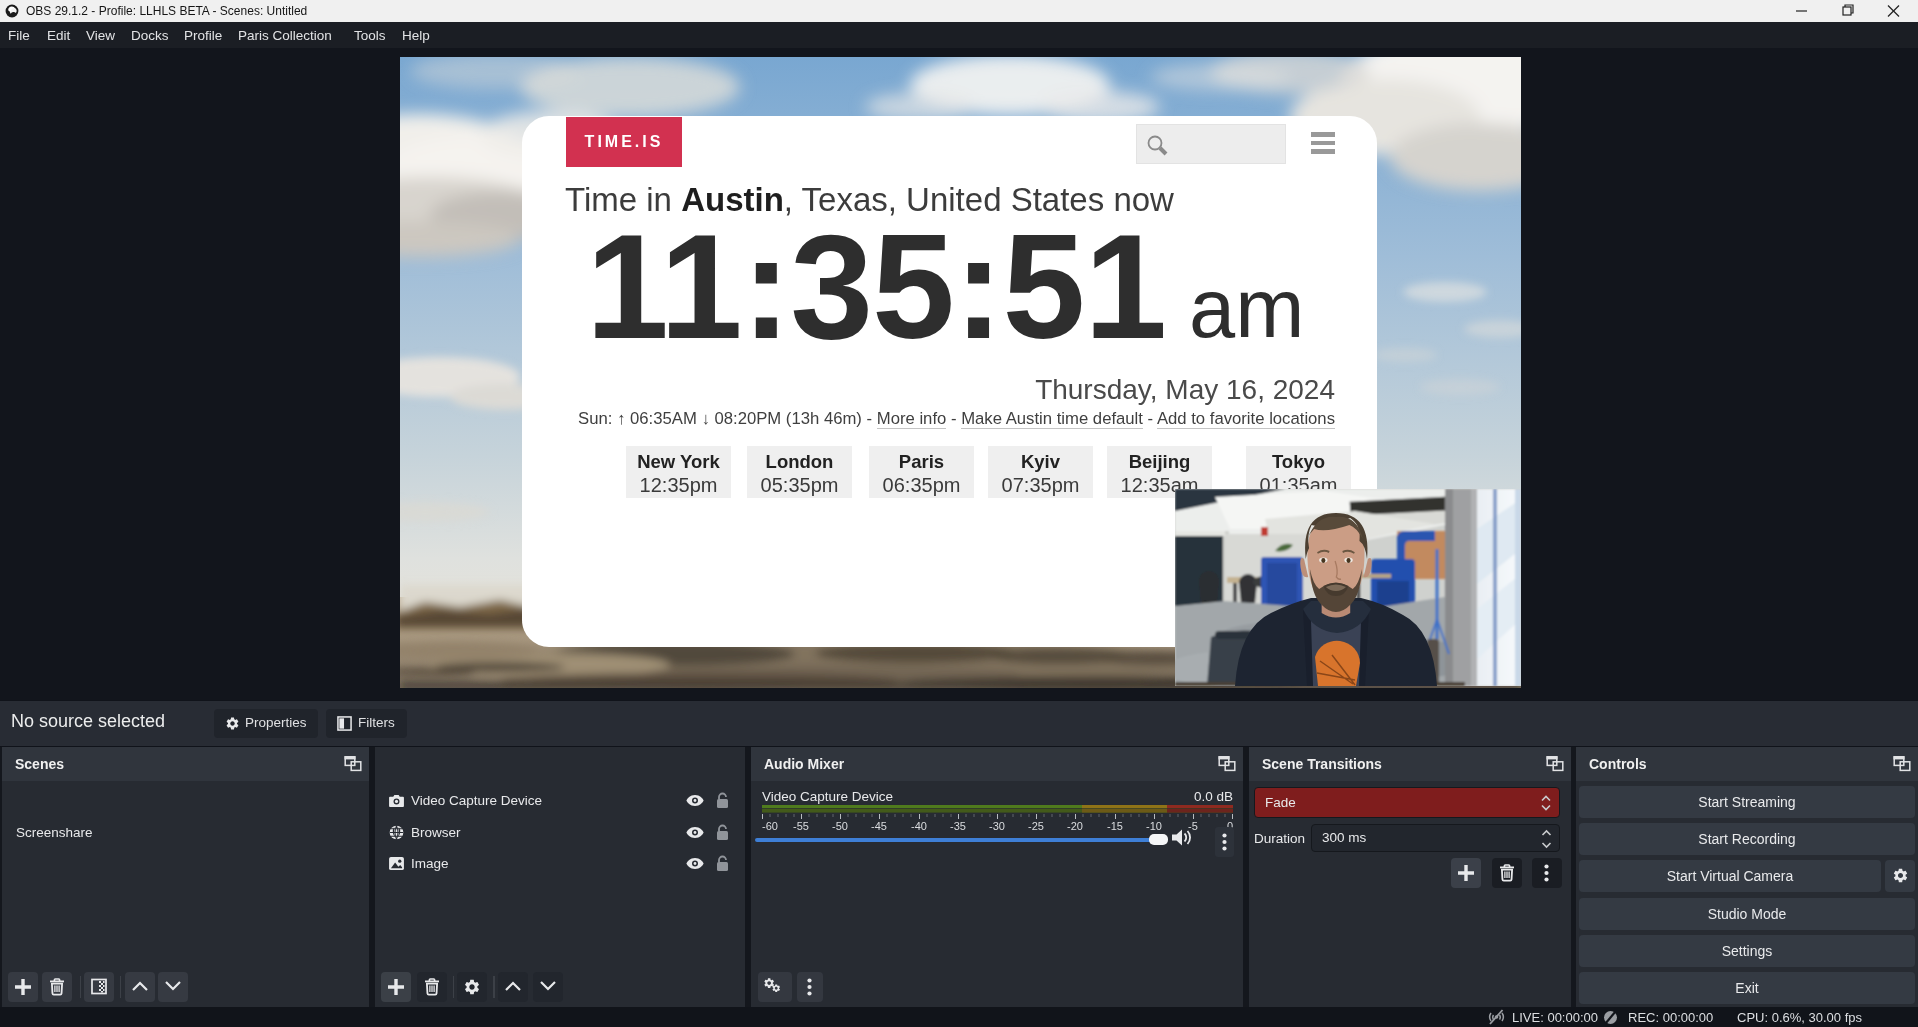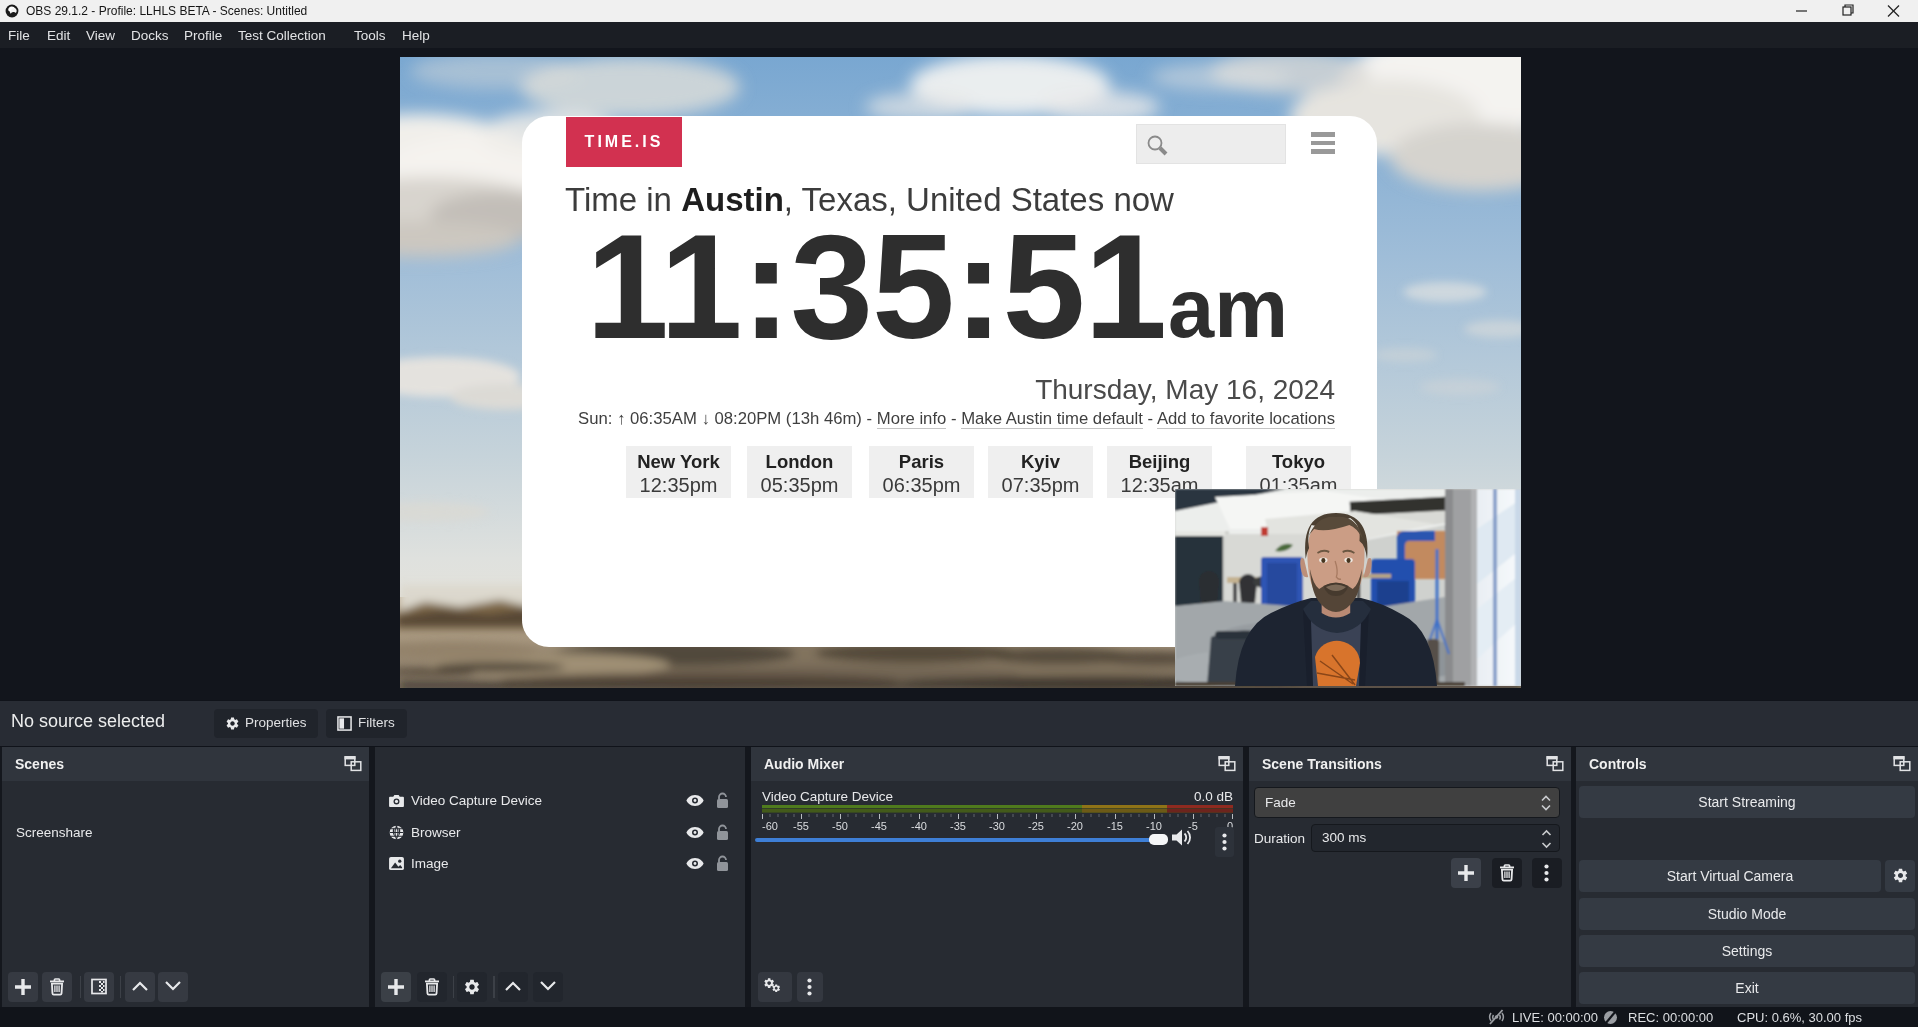--- a/index.html
+++ b/index.html
@@ -41,21 +41,21 @@
     <line x1="105" y1="5.5" x2="94" y2="16.5" stroke="#222" stroke-width="1.2"></line>
   </svg>
 </div>
 
 <div id="menubar">
   <span class="menuitem" style="left:8px">File</span>
   <span class="menuitem" style="left:47px">Edit</span>
   <span class="menuitem" style="left:86px">View</span>
   <span class="menuitem" style="left:131px">Docks</span>
   <span class="menuitem" style="left:184px">Profile</span>
-  <span class="menuitem" style="left:238px">Test Collection</span>
+  <span class="menuitem" style="left:238px">Paris Collection</span>
   <span class="menuitem" style="left:354px">Tools</span>
   <span class="menuitem" style="left:402px">Help</span>
 </div>
 
 <div id="previewarea">
   <div id="canvas">
 
     <svg class="abs" style="left:0;top:0" width="1121" height="631" viewBox="0 0 1121 631">
       <defs>
         <linearGradient id="sky" x1="0" y1="0" x2="0" y2="1">
@@ -145,21 +145,21 @@
           </svg>
       </div>
       <div class="abs" style="left:789px;top:15px;width:24px;height:24px;">
         <div style="position:absolute;left:0;top:1px;width:24px;height:4.5px;background:#999"></div>
         <div style="position:absolute;left:0;top:9.5px;width:24px;height:4.5px;background:#999"></div>
         <div style="position:absolute;left:0;top:18px;width:24px;height:4.5px;background:#999"></div>
       </div>
       <div class="abs" style="left:43px;top:65px;font-size:33px;color:#3c3c3c;white-space:nowrap;">Time in <b style="color:#1e1e1e;">Austin</b>, Texas, United States now</div>
       <div class="abs" style="left:64px;top:111px;width:780px;height:120px;">
         <span style="position:absolute;left:0;top:0;font-size:149px;line-height:120px;font-weight:bold;color:#2e2e2e;letter-spacing:-1px;">11:35:51</span>
-        <span style="position:absolute;left:582px;top:40px;font-size:83px;line-height:84px;font-weight:bold;color:#2e2e2e;">am</span>
+        <span style="position:absolute;left:603px;top:40px;font-size:83px;line-height:84px;font-weight:normal;color:#2e2e2e;">am</span>
       </div>
       <div class="abs" style="right:42px;top:258px;font-size:28px;color:#4a4a4a;">Thursday, May 16, 2024</div>
       <div class="abs" style="right:42px;top:293px;font-size:16.7px;color:#3f3f3f;white-space:nowrap;">Sun: ↑ 06:35AM ↓ 08:20PM (13h 46m) - <span style="border-bottom:1px solid #c4c4c4;">More info</span> - <span style="border-bottom:1px solid #c4c4c4;">Make Austin time default</span> - <span style="border-bottom:1px solid #c4c4c4;">Add to favorite locations</span></div>
       <div class="citybox" style="left:104px;">
           <b>New York</b>
           <span>12:35pm</span>
         </div>
       <div class="citybox" style="left:225px;">
           <b>London</b>
           <span>05:35pm</span>
@@ -550,21 +550,21 @@
           <circle cx="2.5" cy="15.5" r="2.1" fill="#e8e9eb"></circle>
         </svg></div>
   </div>
 
   <div class="panel" id="p-trans" style="left:1249px;width:322px;">
     <div class="phead">Scene Transitions<svg class="popout" style="right:7px" viewBox="0 0 18 17">
           <rect x="1.2" y="1.8" width="9.6" height="8.6" fill="none" stroke="#e2e3e5" stroke-width="1.5"></rect>
           <rect x="0.5" y="1.2" width="11" height="3.2" fill="#e2e3e5"></rect>
           <rect x="7.2" y="6.8" width="9.6" height="8.6" fill="none" stroke="#e2e3e5" stroke-width="1.5"></rect>
         </svg></div>
-    <div class="abs" style="left:5px;top:40px;width:306px;height:31px;background:#404040;border:1px solid #15181d;border-radius:4px;color:#e8e9eb;font-size:13.5px;">
+    <div class="abs" style="left:5px;top:40px;width:306px;height:31px;background:#7f1d1d;border:1px solid #15181d;border-radius:4px;color:#e8e9eb;font-size:13.5px;">
       <span class="abs" style="left:10px;top:7px">Fade</span>
       <svg class="abs" style="right:8px;top:6px" width="10" height="18" viewBox="0 0 10 18">
           <path d="M1 6.5 L5 2.5 L9 6.5" stroke="#c9cbce" stroke-width="1.6" fill="none"></path>
           <path d="M1 11.5 L5 15.5 L9 11.5" stroke="#c9cbce" stroke-width="1.6" fill="none"></path>
         </svg>
     </div>
     <span class="abs" style="left:5px;top:84px;color:#e8e9eb;font-size:13.5px;">Duration</span>
     <div class="abs" style="left:62px;top:77px;width:249px;height:28px;background:#22262d;border:1px solid #15181d;border-radius:4px;color:#e8e9eb;font-size:13.5px;">
       <span class="abs" style="left:10px;top:5px">300 ms</span>
       <svg class="abs" style="right:7px;top:3px" width="11" height="22" viewBox="0 0 11 22">
@@ -588,20 +588,21 @@
         </svg></div>
   </div>
 
   <div class="panel" id="p-controls" style="left:1576px;width:342px;">
     <div class="phead">Controls<svg class="popout" style="right:7px" viewBox="0 0 18 17">
           <rect x="1.2" y="1.8" width="9.6" height="8.6" fill="none" stroke="#e2e3e5" stroke-width="1.5"></rect>
           <rect x="0.5" y="1.2" width="11" height="3.2" fill="#e2e3e5"></rect>
           <rect x="7.2" y="6.8" width="9.6" height="8.6" fill="none" stroke="#e2e3e5" stroke-width="1.5"></rect>
         </svg></div>
     <div class="ctlbtn" style="top:39px">Start Streaming</div>
+    <div class="ctlbtn" style="top:76px">Start Recording</div>
     <div class="ctlbtn" style="top:113px;width:302px">Start Virtual Camera</div>
     <div class="ctlbtn" style="top:113px;left:309px;width:30px"><svg style="margin:7px 0 0 0" width="17" height="17" viewBox="0 0 24 24">
           <path d="M19.14 12.94c.04-.3.06-.61.06-.94 0-.32-.02-.64-.07-.94l2.03-1.58c.18-.14.23-.41.12-.61l-1.92-3.32c-.12-.22-.37-.29-.59-.22l-2.39.96c-.5-.38-1.03-.7-1.62-.94l-.36-2.54c-.04-.24-.24-.41-.48-.41h-3.84c-.24 0-.43.17-.47.41l-.36 2.54c-.59.24-1.13.57-1.62.94l-2.39-.96c-.22-.08-.47 0-.59.22L2.74 8.87c-.12.21-.08.47.12.61l2.03 1.58c-.05.3-.09.63-.09.94s.02.64.07.94l-2.03 1.58c-.18.14-.23.41-.12.61l1.92 3.32c.12.22.37.29.59.22l2.39-.96c.5.38 1.03.7 1.62.94l.36 2.54c.05.24.24.41.48.41h3.84c.24 0 .44-.17.47-.41l.36-2.54c.59-.24 1.13-.56 1.62-.94l2.39.96c.22.08.47 0 .59-.22l1.92-3.32c.12-.22.07-.47-.12-.61l-2.01-1.58zM12 15.6c-1.98 0-3.6-1.62-3.6-3.6s1.62-3.6 3.6-3.6 3.6 1.62 3.6 3.6-1.62 3.6-3.6 3.6z" fill="#e8e9eb"></path>
         </svg></div>
     <div class="ctlbtn" style="top:188px">Settings</div>
     <div class="ctlbtn" style="top:151px">Studio Mode</div>
     <div class="ctlbtn" style="top:225px">Exit</div>
   </div>
 </div>
 

